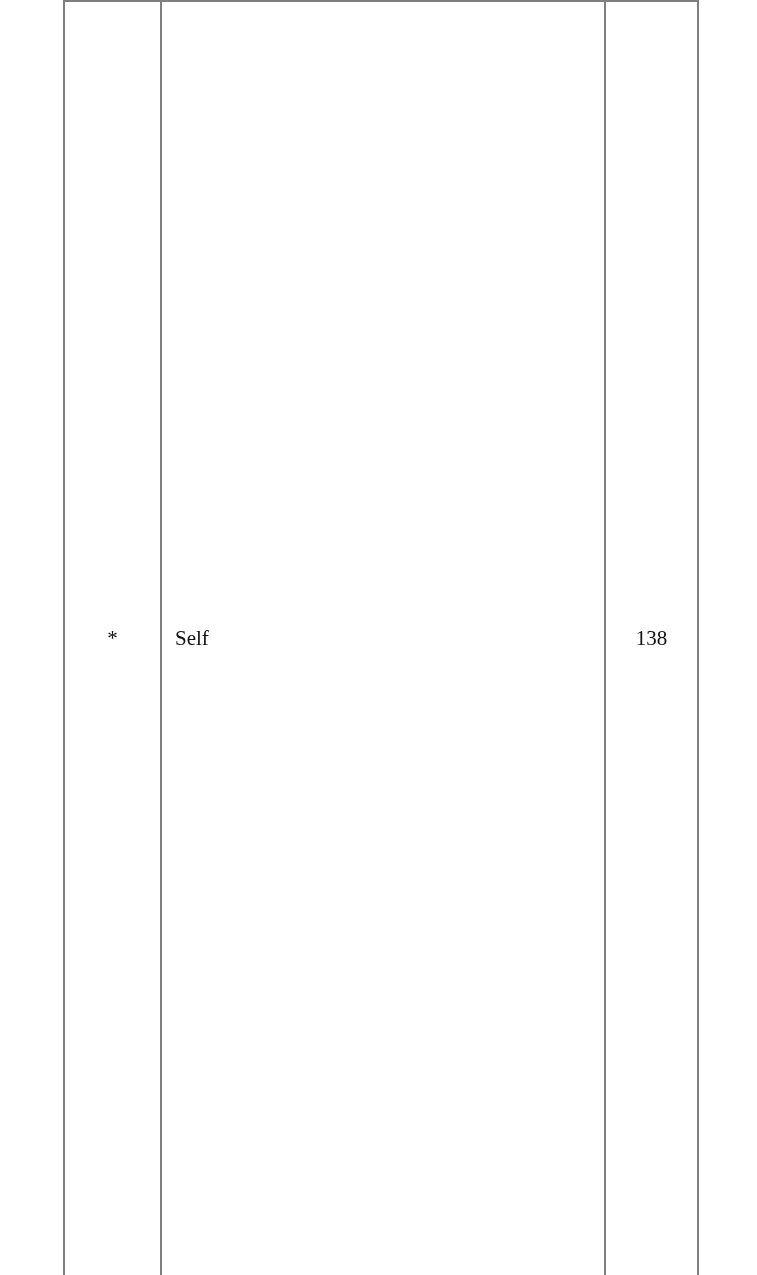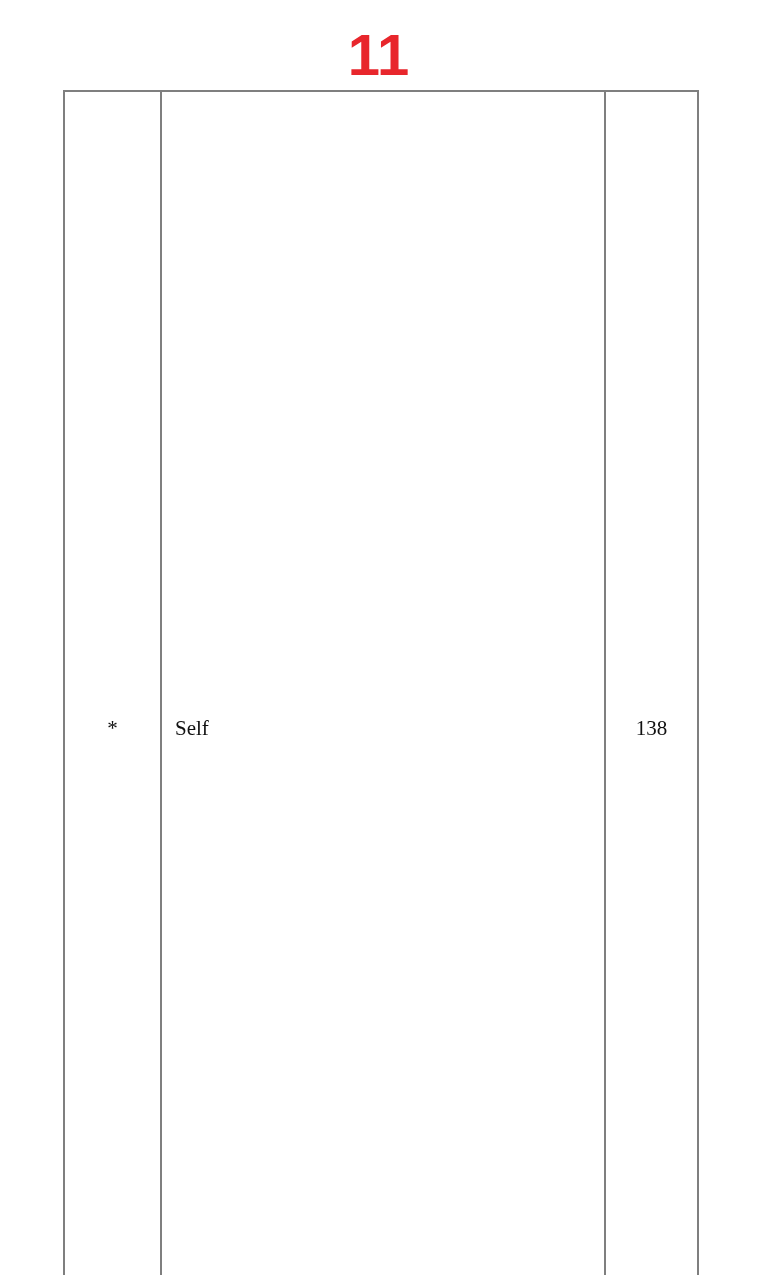--- a/index.html
+++ b/index.html
@@ -50,21 +50,20 @@
     text-align: justify;
     padding: 3px 12px 3px 13px;
     line-height: 1.5;
   }
   td.page { text-align: center; padding: 2px 4px; }
 </style>
 </head>
 <body>
 
 <div class="page">
-  <div class="page-num">11</div>
 
   <table class="toc">
     <colgroup>
       <col class="c-week">
       <col class="c-topic">
       <col class="c-page">
     </colgroup>
     <tbody>
         <tr>
           <td class="week">*</td>

